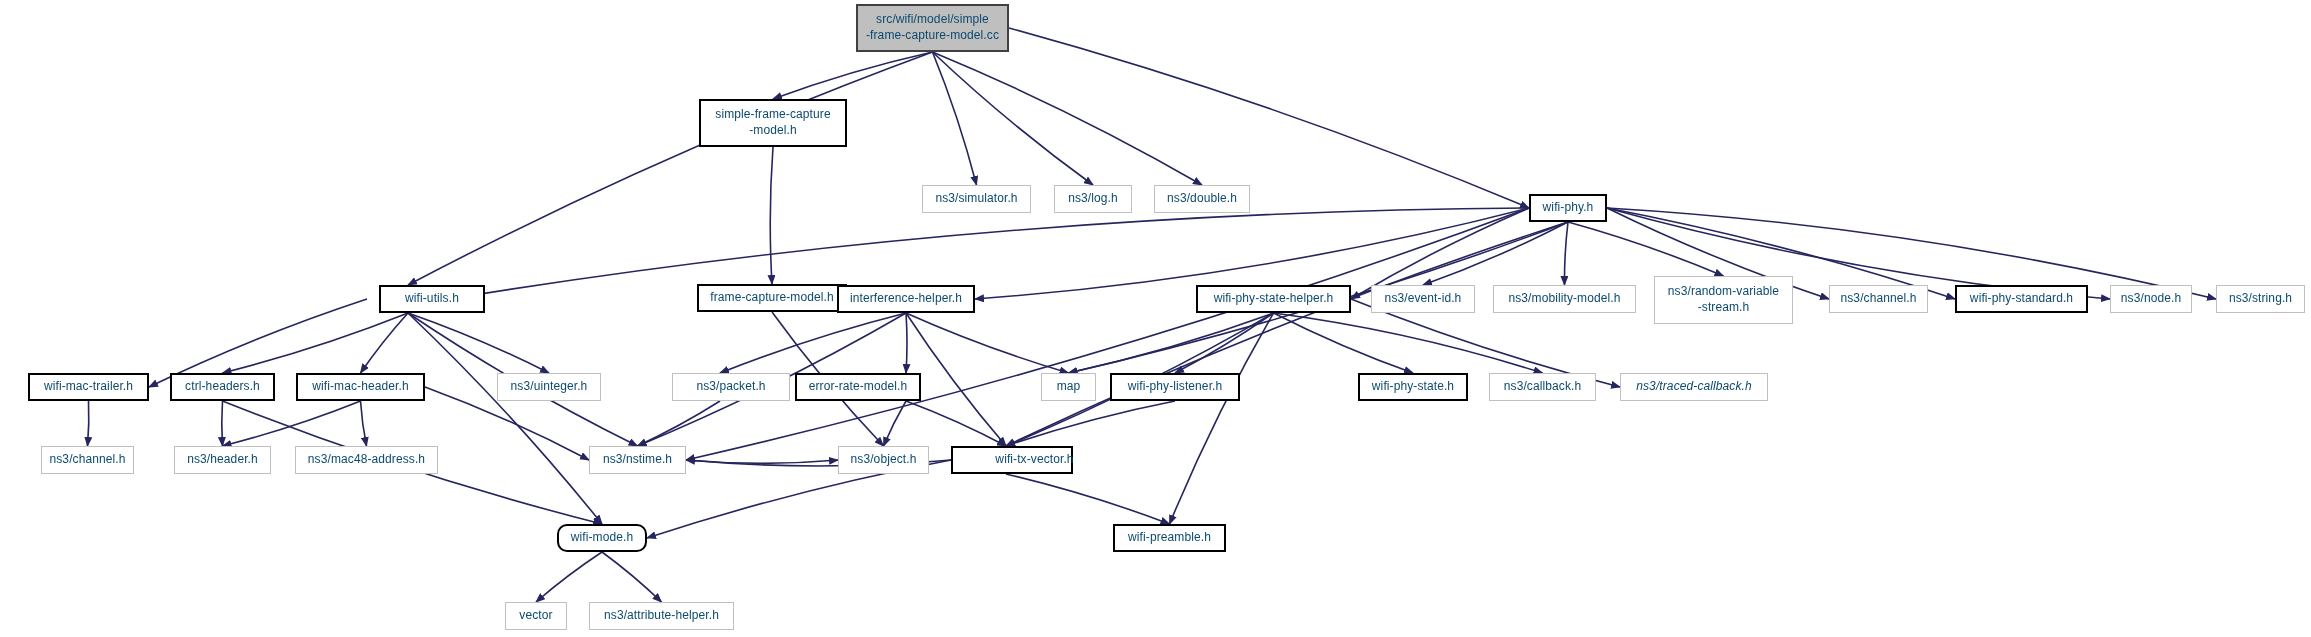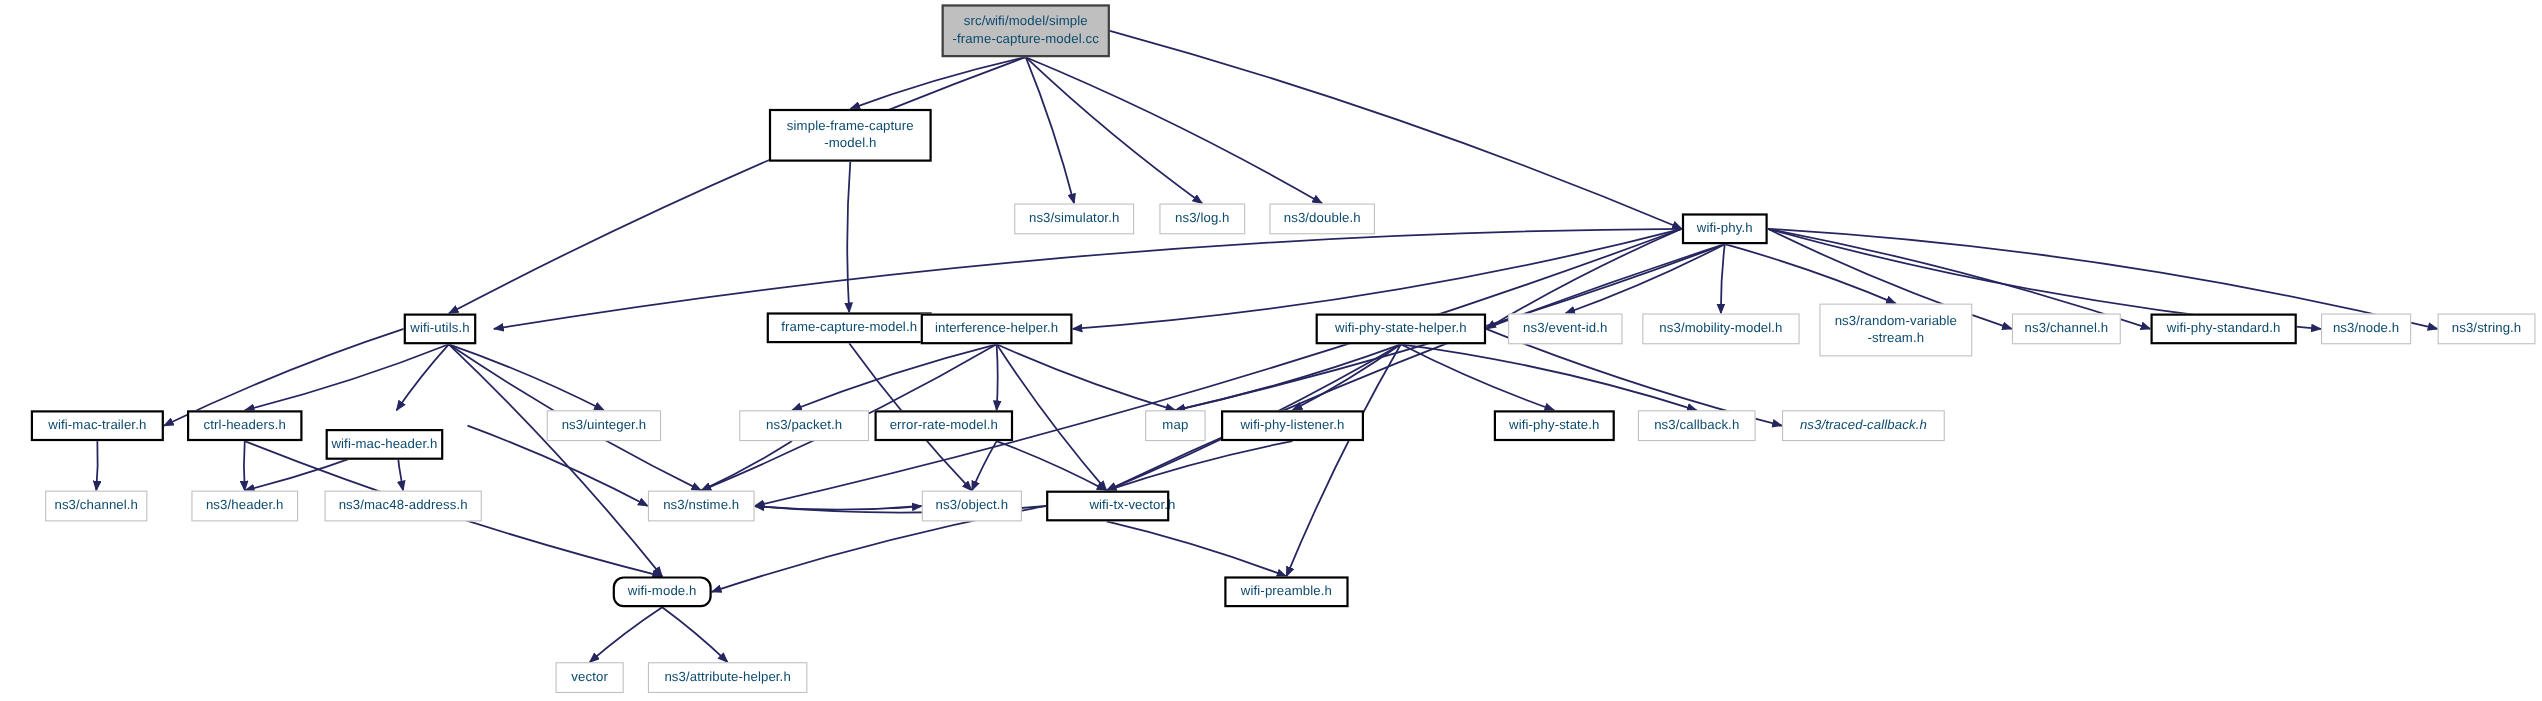--- a/index.html
+++ b/index.html
@@ -119,45 +119,45 @@
       </g>
   </svg>
   <div id="nodes">
       <div class="node root" style="left: 856px; top: 4px; width: 153px; height: 48px;"><span>src/wifi/model/simple</span><span>-frame-capture-model.cc</span></div>
       <div class="node strong" style="left: 699px; top: 99px; width: 148px; height: 48px;"><span>simple-frame-capture</span><span>-model.h</span></div>
       <div class="node" style="left: 922px; top: 185px; width: 109px; height: 28px;"><span>ns3/simulator.h</span></div>
       <div class="node" style="left: 1054px; top: 185px; width: 78px; height: 28px;"><span>ns3/log.h</span></div>
       <div class="node" style="left: 1154px; top: 185px; width: 96px; height: 28px;"><span>ns3/double.h</span></div>
       <div class="node strong" style="left: 697px; top: 284px; width: 150px; height: 28px;"><span>frame-capture-model.h</span></div>
       <div class="node strong" style="left: 1529px; top: 194px; width: 78px; height: 28px;"><span>wifi-phy.h</span></div>
-      <div class="node strong" style="left: 367px; top: 285px; width: 66px; height: 28px; text-align: center;"><span>wifi-utils.h</span></div>
+      <div class="node strong" style="left: 379px; top: 285px; width: 106px; height: 28px; text-align: center;"><span>wifi-utils.h</span></div>
       <div class="node strong" style="left: 837px; top: 285px; width: 138px; height: 28px;"><span>interference-helper.h</span></div>
       <div class="node strong" style="left: 1196px; top: 285px; width: 155px; height: 28px;"><span>wifi-phy-state-helper.h</span></div>
       <div class="node" style="left: 1371px; top: 285px; width: 104px; height: 28px;"><span>ns3/event-id.h</span></div>
       <div class="node" style="left: 1493px; top: 285px; width: 143px; height: 28px;"><span>ns3/mobility-model.h</span></div>
       <div class="node" style="left: 1654px; top: 276px; width: 139px; height: 48px;"><span>ns3/random-variable</span><span>-stream.h</span></div>
       <div class="node" style="left: 1829px; top: 285px; width: 99px; height: 28px;"><span>ns3/channel.h</span></div>
       <div class="node strong" style="left: 1955px; top: 285px; width: 133px; height: 28px;"><span>wifi-phy-standard.h</span></div>
       <div class="node" style="left: 2110px; top: 285px; width: 82px; height: 28px;"><span>ns3/node.h</span></div>
       <div class="node" style="left: 2216px; top: 285px; width: 89px; height: 28px;"><span>ns3/string.h</span></div>
       <div class="node strong" style="left: 28px; top: 373px; width: 121px; height: 28px;"><span>wifi-mac-trailer.h</span></div>
       <div class="node strong" style="left: 170px; top: 373px; width: 105px; height: 28px;"><span>ctrl-headers.h</span></div>
-      <div class="node strong" style="left: 296px; top: 390px; width: 107px; height: 28px;"><span>wifi-mac-header.h</span></div>
+      <div class="node strong" style="left: 296px; top: 373px; width: 129px; height: 28px;"><span>wifi-mac-header.h</span></div>
       <div class="node" style="left: 497px; top: 373px; width: 104px; height: 28px;"><span>ns3/uinteger.h</span></div>
       <div class="node" style="left: 672px; top: 373px; width: 118px; height: 28px;"><span>ns3/packet.h</span></div>
       <div class="node strong" style="left: 795px; top: 373px; width: 126px; height: 28px;"><span>error-rate-model.h</span></div>
       <div class="node" style="left: 1041px; top: 373px; width: 55px; height: 28px;"><span>map</span></div>
       <div class="node strong" style="left: 1110px; top: 373px; width: 130px; height: 28px;"><span>wifi-phy-listener.h</span></div>
       <div class="node strong" style="left: 1358px; top: 373px; width: 110px; height: 28px;"><span>wifi-phy-state.h</span></div>
       <div class="node" style="left: 1489px; top: 373px; width: 107px; height: 28px;"><span>ns3/callback.h</span></div>
       <div class="node" style="left: 1620px; top: 373px; width: 148px; height: 28px; font-style: italic;"><span>ns3/traced-callback.h</span></div>
       <div class="node" style="left: 41px; top: 446px; width: 93px; height: 28px;"><span>ns3/channel.h</span></div>
       <div class="node" style="left: 174px; top: 446px; width: 97px; height: 28px;"><span>ns3/header.h</span></div>
       <div class="node" style="left: 295px; top: 446px; width: 143px; height: 28px;"><span>ns3/mac48-address.h</span></div>
       <div class="node" style="left: 589px; top: 446px; width: 97px; height: 28px;"><span>ns3/nstime.h</span></div>
       <div class="node" style="left: 838px; top: 446px; width: 91px; height: 28px;"><span>ns3/object.h</span></div>
-      <div class="node strong" style="left: 951px; top: 446px; width: 112px; height: 28px; padding-left: 45px;"><span>wifi-tx-vector.h</span></div>
+      <div class="node strong" style="left: 951px; top: 446px; width: 122px; height: 28px; padding-left: 45px;"><span>wifi-tx-vector.h</span></div>
       <div class="node strong" style="left: 557px; top: 524px; width: 90px; height: 28px; border-radius: 10px;"><span>wifi-mode.h</span></div>
       <div class="node strong" style="left: 1113px; top: 524px; width: 113px; height: 28px;"><span>wifi-preamble.h</span></div>
       <div class="node" style="left: 505px; top: 602px; width: 62px; height: 28px;"><span>vector</span></div>
       <div class="node" style="left: 589px; top: 602px; width: 145px; height: 28px;"><span>ns3/attribute-helper.h</span></div>
     </div>
 </div>
 
 </body></html>

